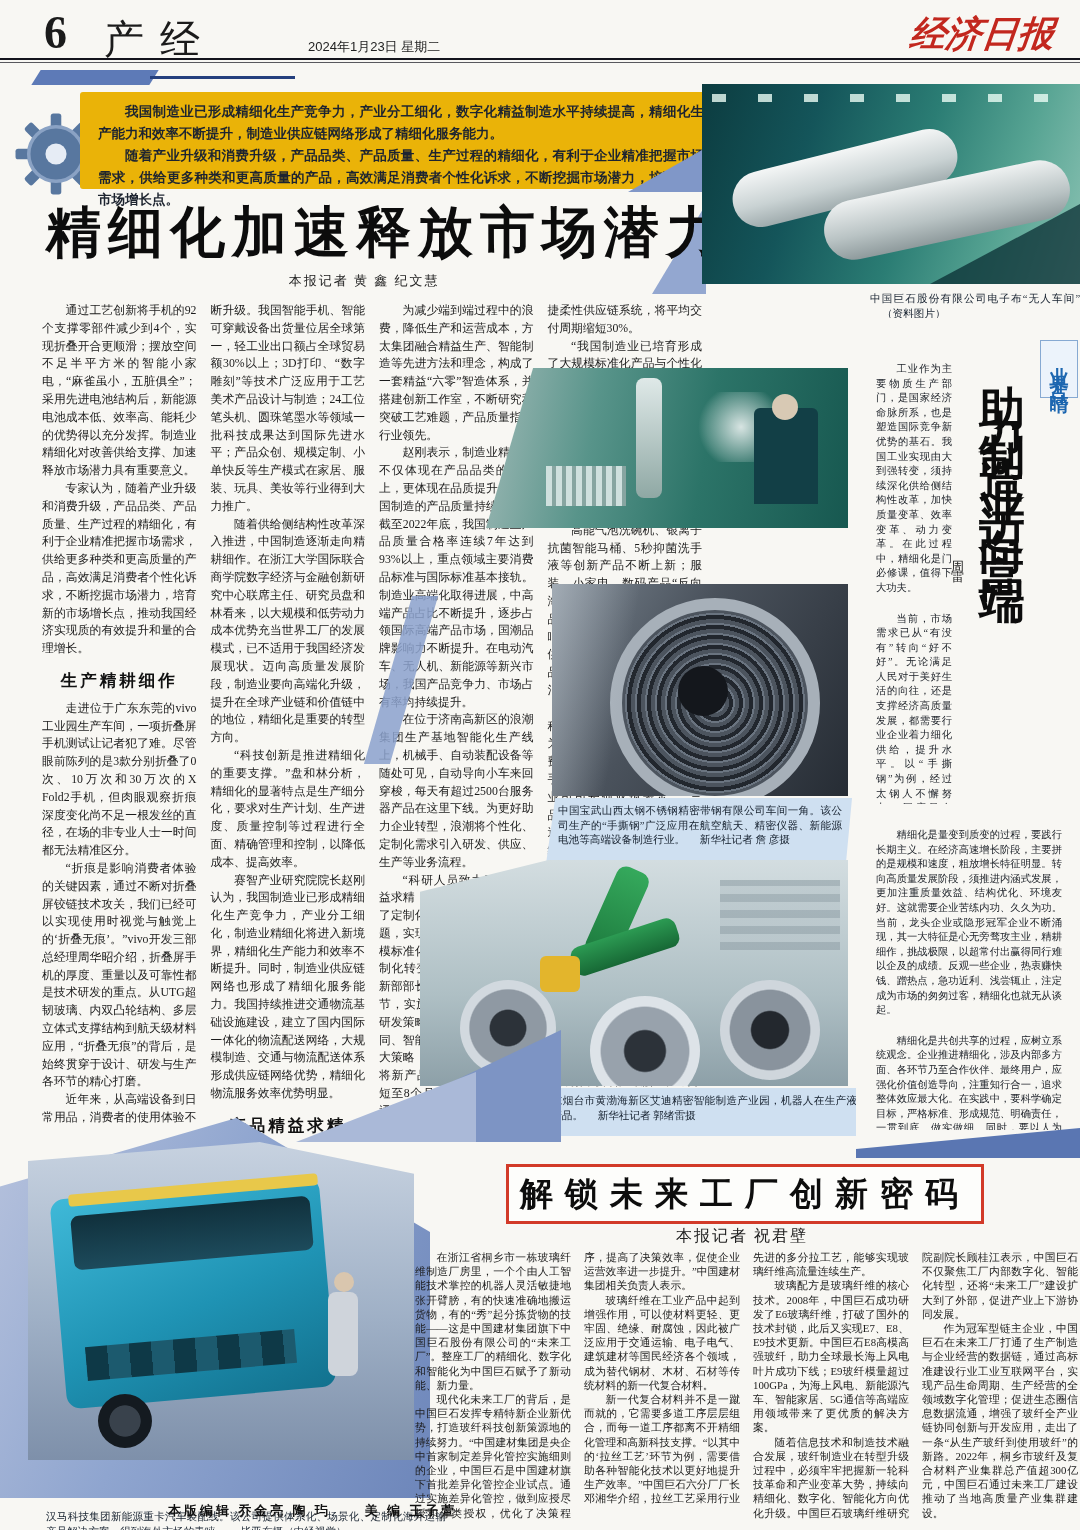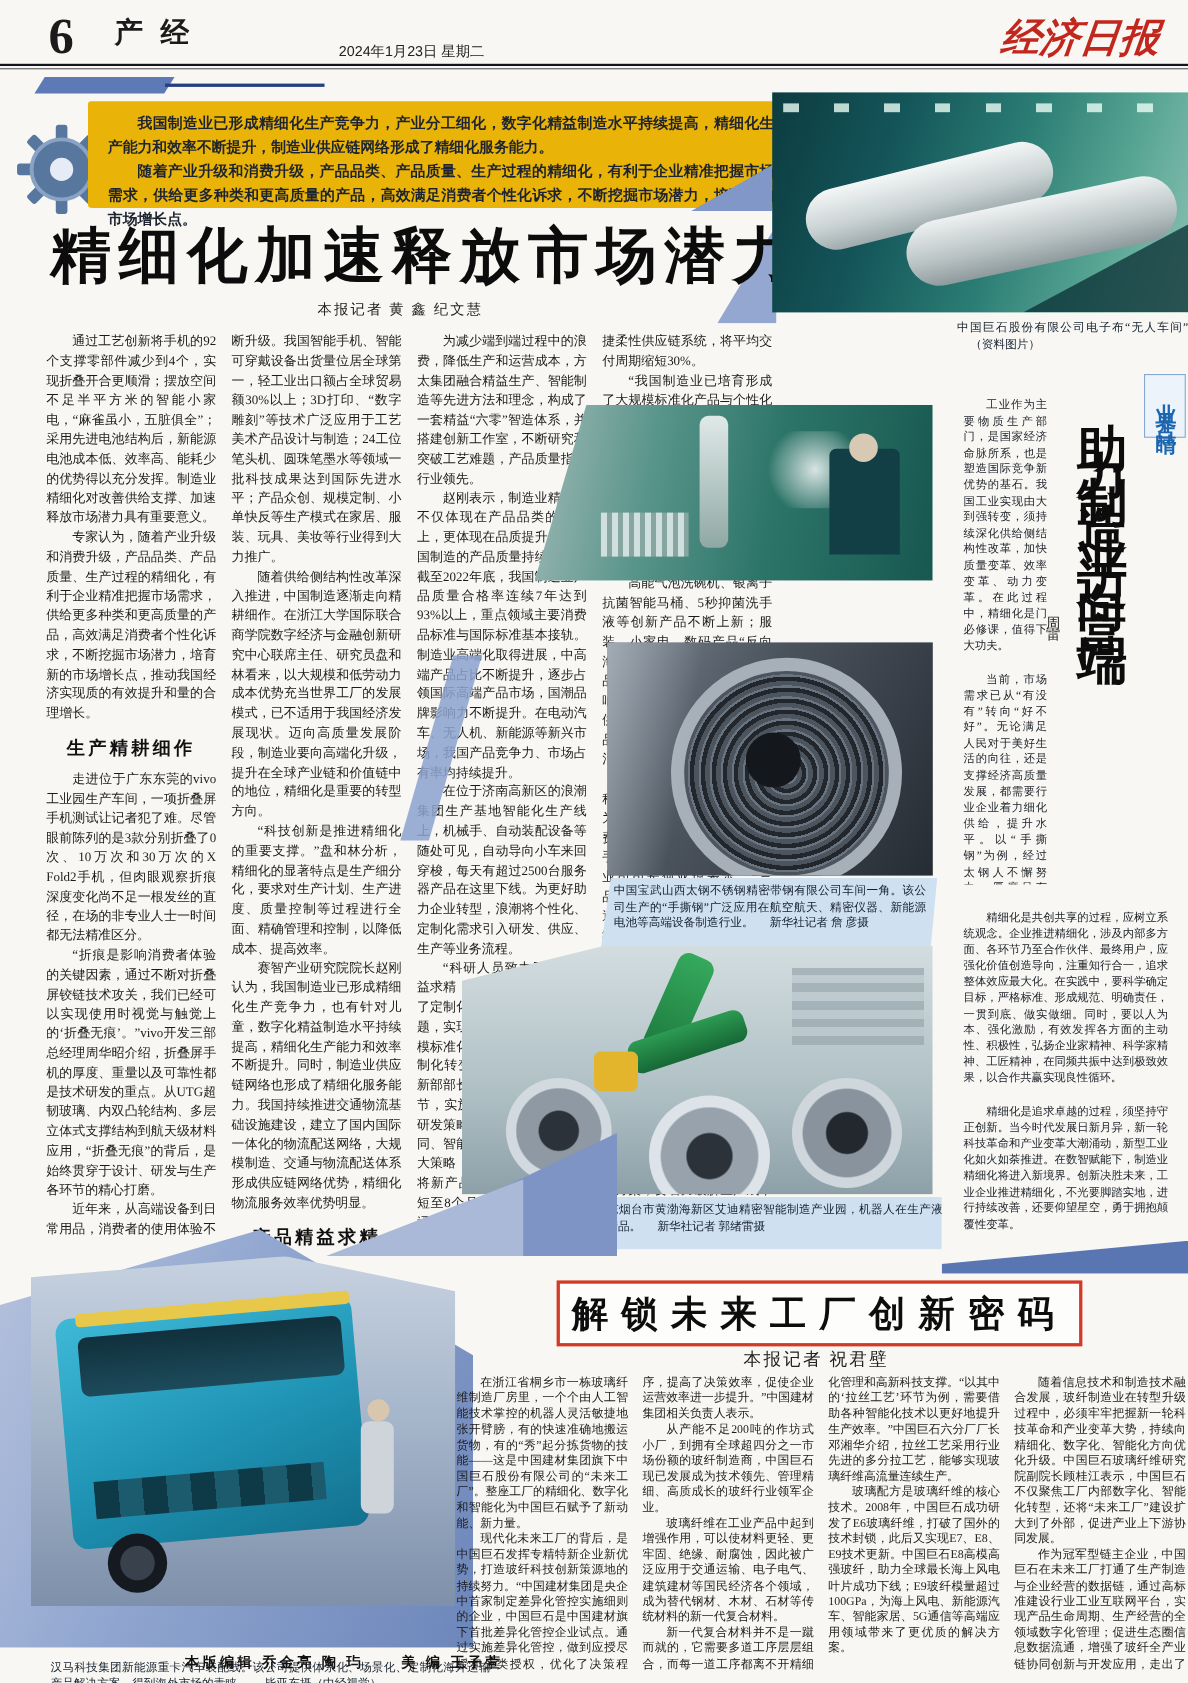--- a/index.html
+++ b/index.html
@@ -1,21 +1,21 @@
 <!DOCTYPE html>
 <html><head>
 <meta charset="utf-8">
 <style>
   html,body{margin:0;padding:0;background:#e8e6e1;}
   .page{position:relative;width:1080px;height:1530px;background:#f8f7f3;overflow:hidden;
         font-family:"Liberation Serif","DejaVu Serif",serif;color:#1b1b1b;}
   .abs{position:absolute;}
   
   .pagenum{font-size:46px;font-weight:900;font-family:"Liberation Serif",serif;}
-  .section{font-size:26px;font-weight:700;letter-spacing:16px;font-family:"Liberation Serif",serif;}
+  .section{font-size:40px;font-weight:400;letter-spacing:16px;font-family:"Liberation Serif",serif;}
   .date{font-size:13px;font-family:"Liberation Sans","DejaVu Sans",sans-serif;color:#222;}
   .masthead{font-size:36px;font-weight:900;color:#c2271e;font-style:italic;transform:skewX(-6deg);
             font-family:"Liberation Serif",serif;white-space:nowrap;}
   .rule{background:#14141c;}
   
   .introbox{background:#eab308;border-radius:3px;padding:9px 18px 8px 18px;}
   .introbox p{margin:0;text-indent:2em;font-size:13.5px;line-height:22px;font-weight:600;
               text-align:justify;color:#1d2430;}
   
   .mainhead{font-size:55px;font-weight:900;letter-spacing:7px;
@@ -98,21 +98,21 @@
   <div class="abs" style="left:42px;top:302px;width:660px;height:842px;">
     <div class="article">
       <p>通过工艺创新将手机的92个支撑零部件减少到4个，实现折叠开合更顺滑；摆放空间不足半平方米的智能小家电，“麻雀虽小，五脏俱全”；采用先进电池结构后，新能源电池成本低、效率高、能耗少的优势得以充分发挥。制造业精细化对改善供给支撑、加速释放市场潜力具有重要意义。</p>
       <p>专家认为，随着产业升级和消费升级，产品品类、产品质量、生产过程的精细化，有利于企业精准把握市场需求，供给更多种类和更高质量的产品，高效满足消费者个性化诉求，不断挖掘市场潜力，培育新的市场增长点，推动我国经济实现质的有效提升和量的合理增长。</p>
       <h3 class="subhead">生产精耕细作</h3>
       <p>走进位于广东东莞的vivo工业园生产车间，一项折叠屏手机测试让记者犯了难。尽管眼前陈列的是3款分别折叠了0次、10万次和30万次的X Fold2手机，但肉眼观察折痕深度变化尚不足一根发丝的直径，在场的非专业人士一时间都无法精准区分。</p>
       <p>“折痕是影响消费者体验的关键因素，通过不断对折叠屏铰链技术攻关，我们已经可以实现使用时视觉与触觉上的‘折叠无痕’。”vivo开发三部总经理周华昭介绍，折叠屏手机的厚度、重量以及可靠性都是技术研发的重点。从UTG超韧玻璃、内双凸轮结构、多层立体式支撑结构到航天级材料应用，“折叠无痕”的背后，是始终贯穿于设计、研发与生产各环节的精心打磨。</p>
       <p>近年来，从高端设备到日常用品，消费者的使用体验不断升级。我国智能手机、智能可穿戴设备出货量位居全球第一，轻工业出口额占全球贸易额30%以上；3D打印、“数字雕刻”等技术广泛应用于工艺美术产品设计与制造；24工位笔头机、圆珠笔墨水等领域一批科技成果达到国际先进水平；产品众创、规模定制、小单快反等生产模式在家居、服装、玩具、美妆等行业得到大力推广。</p>
       <p>随着供给侧结构性改革深入推进，中国制造逐渐走向精耕细作。在浙江大学国际联合商学院数字经济与金融创新研究中心联席主任、研究员盘和林看来，以大规模和低劳动力成本优势充当世界工厂的发展模式，已不适用于我国经济发展现状。迈向高质量发展阶段，制造业要向高端化升级，提升在全球产业链和价值链中的地位，精细化是重要的转型方向。</p>
       <p>“科技创新是推进精细化的重要支撑。”盘和林分析，精细化的显著特点是生产细分化，要求对生产计划、生产进度、质量控制等过程进行全面、精确管理和控制，以降低成本、提高效率。</p>
-      <p>赛智产业研究院院长赵刚认为，我国制造业已形成精细化生产竞争力，也有针对儿童，数字化精益制造水平持续提高，精细化生产能力和效率不断提升。同时，制造业供应链网络也形成了精细化服务能力。我国持续推进交通物流基础设施建设，建立了国内国际一体化的物流配送网络，大规模制造、交通与物流配送体系形成供应链网络优势，精细化物流服务效率优势明显。</p>
+      <p>赛智产业研究院院长赵刚认为，我国制造业已形成精细化生产竞争力，产业分工细化，制造业精细化将进入新境界，精细化生产能力和效率不断提升。同时，制造业供应链网络也形成了精细化服务能力。我国持续推进交通物流基础设施建设，建立了国内国际一体化的物流配送网络，大规模制造、交通与物流配送体系形成供应链网络优势，精细化物流服务效率优势明显。</p>
       <h3 class="subhead">产品精益求精</h3>
       <p>为减少端到端过程中的浪费，降低生产和运营成本，方太集团融合精益生产、智能制造等先进方法和理念，构成了一套精益“六零”智造体系，并搭建创新工作室，不断研究和突破工艺难题，产品质量指标行业领先。</p>
       <p>赵刚表示，制造业精细化不仅体现在产品品类的拓展上，更体现在品质提升上。中国制造的产品质量持续提升，截至2022年底，我国制造业产品质量合格率连续7年达到93%以上，重点领域主要消费品标准与国际标准基本接轨。制造业高端化取得进展，中高端产品占比不断提升，逐步占领国际高端产品市场，国潮品牌影响力不断提升。在电动汽车、无人机、新能源等新兴市场，我国产品竞争力、市场占有率均持续提升。</p>
       <p>在位于济南高新区的浪潮集团生产基地智能化生产线上，机械手、自动装配设备等随处可见，自动导向小车来回穿梭，每天有超过2500台服务器产品在这里下线。为更好助力企业转型，浪潮将个性化、定制化需求引入研发、供应、生产等业务流程。</p>
       <p>“科研人员致力于产品精益求精，应用数字技术，破解了定制化、个性化生产最大难题，实现了服务器产业从大规模标准化到大规模个性化、定制化转变。”浪潮集团科技创新部部长蔡伟介绍，在研发环节，实施“平台化+模块化”的研发策略，借助数字化研发协同、智能化工具和数字产品三大策略，进一步提高敏捷性，将新产品研发周期从1.5年缩短至8个月；在供应链环节，通过全流程数字化覆盖打造敏捷柔性供应链系统，将平均交付周期缩短30%。</p>
       <p>“我国制造业已培育形成了大规模标准化产品与个性化定制产品的柔性制造能力。家电、服装、电子等产品品类不断细化，既有针对大众市场的标准化产品，也有针对儿童、Z世代、老年人等不同人群的个性化定制产品。”赵刚说。</p>
       <h3 class="subhead">扩大市场消费</h3>
       <p>高能气泡洗碗机、银离子抗菌智能马桶、5秒抑菌洗手液等创新产品不断上新；服装、小家电、数码产品“反向海淘”现象屡见不鲜；国潮产品消费渐趋活跃，国潮品牌影响力持续提升……制造业产品供给努力探索细分领域，丰富品种，多元化布局，扩大市场消费。</p>
       <p>推动制造业产品“增品种、提品质、创品牌”被称为“三品”战略，已成为引领消费品工业高质量发展的重要抓手。工业和信息化部消费品工业司司长何亚琼表示，“三品”战略带动行业由生产型制造向服务型制造加速升级，供给适配性不断提高。2023年以来，为统筹推动“三品”战略，《轻工业稳增长工作方案（2023—2024年）》等一系列政策相继出台，开展纺织服装创意设计园区试点示范、脱盐乳清产品供给能力提升任务揭榜等工作，以优质供给为引领，释放消费市场潜力。</p>
       <p>提升精细化水平依然存在较大空间。盘和林分析，一些企业特别是中小企业缺乏有效、通用、低成本的精细化实现方案，要着力破解生产成本高的难题。精细化强调改变供给端，但根源在释放需求。很多企业花大力气投入精细化与定制化上，但由于缺乏对市场需求的判断，很可能陷入因刻意追求精细化导致成本提高的困境，失去原有竞争力。</p>
@@ -174,20 +174,21 @@
   <div class="abs sbbadge" style="left:1040px;top:340px;">业界点睛</div>
   <div class="abs sbhead" style="left:972px;top:348px;height:700px;">助力制造业迈向高端</div>
   <div class="abs sbauthor" style="left:948px;top:550px;">周雷</div>
   <div class="abs sbtext" style="left:860px;top:346px;width:108px;height:458px;">
     <p>工业作为主要物质生产部门，是国家经济命脉所系，也是塑造国际竞争新优势的基石。我国工业实现由大到强转变，须持续深化供给侧结构性改革，加快质量变革、效率变革、动力变革。在此过程中，精细化是门必修课，值得下大功夫。</p>
     <p>当前，市场需求已从“有没有”转向“好不好”。无论满足人民对于美好生活的向往，还是支撑经济高质量发展，都需要行业企业着力细化供给，提升水平。以“手撕钢”为例，经过太钢人不懈努力，厚度只有0.015毫米的“手撕钢”达到世界领先水平。凭借轻薄且具有高强度、耐腐蚀、耐磨损、耐热耐高温等特性，“手撕钢”成为航空航天、精密仪器、折叠显示等领域不可或缺的材料，其价格是普通钢材的数十倍。</p>
     <p>百炼钢也能变绕指柔！潜心钻研、精益求精成就了行业中精品，也颠覆了人们对钢铁行业“傻大黑粗”的固有印象。轻工、原材料等行业在增品种、提品质、创品牌方面持续发力，赢得了市场口碑，也创造了可观价值。随着中国制造迈向价值链中高端，工业企业应从更高层面看待精细化，以更大力度推进相关工作。</p>
   </div>
   <div class="abs sbtext" style="left:860px;top:1048px;width:218px;height:84px;"></div>
   <div class="abs sbtext" style="left:860px;top:812px;width:218px;height:318px;">
+    <p>精细化是量变到质变的过程，要践行长期主义。在经济高速增长阶段，主要拼的是规模和速度，粗放增长特征明显。转向高质量发展阶段，须推进内涵式发展，更加注重质量效益、结构优化、环境友好。这就需要企业苦练内功、久久为功。当前，龙头企业或隐形冠军企业不断涌现，其一大特征是心无旁骛攻主业，精耕细作，挑战极限，以超常付出赢得同行难以企及的成绩。反观一些企业，热衷赚快钱、蹭热点，急功近利、浅尝辄止，注定成为市场的匆匆过客，精细化也就无从谈起。</p>
     <p>精细化是共创共享的过程，应树立系统观念。企业推进精细化，涉及内部多方面、各环节乃至合作伙伴、最终用户，应强化价值创造导向，注重知行合一，追求整体效应最大化。在实践中，要科学确定目标，严格标准、形成规范、明确责任，一贯到底、做实做细。同时，要以人为本、强化激励，有效发挥各方面的主动性、积极性，弘扬企业家精神、科学家精神、工匠精神，在同频共振中达到极致效果，以合作共赢实现良性循环。</p>
     <p>精细化是追求卓越的过程，须坚持守正创新。当今时代发展日新月异，新一轮科技革命和产业变革大潮涌动，新型工业化如火如荼推进。在数智赋能下，制造业精细化将进入新境界。创新决胜未来，工业企业推进精细化，不光要脚踏实地，进行持续改善，还要仰望星空，勇于拥抱颠覆性变革。</p>
   </div>
   <div class="decor" style="left:856px;top:1128px;width:224px;height:30px;background:#5a76b2;clip-path:polygon(0 70%,100% 0,100% 100%,0 100%);"></div>
 
   <div class="decor" style="left:0px;top:1118px;width:430px;height:380px;background:linear-gradient(115deg,#b6c2dd 0%,#8fa5cf 45%,#6d86ba 100%);clip-path:polygon(0 18%,55% 0,100% 30%,100% 100%,0 100%);"></div>
   <div class="abs photo" style="left:28px;top:1142px;width:386px;height:318px;background:linear-gradient(#c7d2e0 0%,#9fb0c6 55%,#7e90aa 100%);clip-path:polygon(0 6%,60% 0,100% 10%,100% 100%,0 100%);">
     <div style="position:absolute;left:30px;top:46px;width:270px;height:210px;background:linear-gradient(160deg,#3fb9d8 0%,#1f93b4 55%,#12718e 100%);border-radius:14px;transform:rotate(-5deg);"></div>
     <div style="position:absolute;left:44px;top:64px;width:240px;height:54px;background:linear-gradient(#10303c,#1d4b5c);border-radius:8px;transform:rotate(-5deg);"></div>
     <div style="position:absolute;left:40px;top:42px;width:250px;height:12px;background:#e8c84a;border-radius:4px;transform:rotate(-5deg);"></div>
@@ -202,21 +203,20 @@
   </div>
 
   <div class="abs bheadbox" style="left:506px;top:1164px;width:472px;height:54px;">
     <span class="bhead">解锁未来工厂创新密码</span>
   </div>
   <div class="abs bbyline" style="left:506px;top:1226px;width:472px;">本报记者  祝君壁</div>
   <div class="abs" style="left:415px;top:1250px;width:663px;height:276px;">
     <div class="barticle">
       <p>在浙江省桐乡市一栋玻璃纤维制造厂房里，一个个由人工智能技术掌控的机器人灵活敏捷地张开臂膀，有的快速准确地搬运货物，有的“秀”起分拣货物的技能——这是中国建材集团旗下中国巨石股份有限公司的“未来工厂”。整座工厂的精细化、数字化和智能化为中国巨石赋予了新动能、新力量。</p>
       <p>现代化未来工厂的背后，是中国巨石发挥专精特新企业新优势，打造玻纤科技创新策源地的持续努力。“中国建材集团是央企中首家制定差异化管控实施细则的企业，中国巨石是中国建材旗下首批差异化管控企业试点。通过实施差异化管控，做到应授尽授和分类授权，优化了决策程序，提高了决策效率，促使企业运营效率进一步提升。”中国建材集团相关负责人表示。</p>
-      <p>从产能不足200吨的作坊式小厂，到拥有全球超四分之一市场份额的玻纤制造商，中国巨石现已发展成为技术领先、管理精细、高质成长的玻纤行业领军企业。</p>
       <p>玻璃纤维在工业产品中起到增强作用，可以使材料更轻、更牢固、绝缘、耐腐蚀，因此被广泛应用于交通运输、电子电气、建筑建材等国民经济各个领域，成为替代钢材、木材、石材等传统材料的新一代复合材料。</p>
       <p>新一代复合材料并不是一蹴而就的，它需要多道工序层层组合，而每一道工序都离不开精细化管理和高新科技支撑。“以其中的‘拉丝工艺’环节为例，需要借助各种智能化技术以更好地提升生产效率。”中国巨石六分厂厂长邓湘华介绍，拉丝工艺采用行业先进的多分拉工艺，能够实现玻璃纤维高流量连续生产。</p>
       <p>玻璃配方是玻璃纤维的核心技术。2008年，中国巨石成功研发了E6玻璃纤维，打破了国外的技术封锁，此后又实现E7、E8、E9技术更新。中国巨石E8高模高强玻纤，助力全球最长海上风电叶片成功下线；E9玻纤模量超过100GPa，为海上风电、新能源汽车、智能家居、5G通信等高端应用领域带来了更优质的解决方案。</p>
       <p>随着信息技术和制造技术融合发展，玻纤制造业在转型升级过程中，必须牢牢把握新一轮科技革命和产业变革大势，持续向精细化、数字化、智能化方向优化升级。中国巨石玻璃纤维研究院副院长顾桂江表示，中国巨石不仅聚焦工厂内部数字化、智能化转型，还将“未来工厂”建设扩大到了外部，促进产业上下游协同发展。</p>
       <p>作为冠军型链主企业，中国巨石在未来工厂打通了生产制造与企业经营的数据链，通过高标准建设行业工业互联网平台，实现产品生命周期、生产经营的全领域数字化管理；促进生态圈信息数据流通，增强了玻纤全产业链协同创新与开发应用，走出了一条“从生产玻纤到使用玻纤”的新路。2022年，桐乡市玻纤及复合材料产业集群总产值超300亿元，中国巨石通过未来工厂建设推动了当地高质量产业集群建设。</p>
 
     </div>
   </div>
 
   <div class="abs editors" style="left:168px;top:1502px;">

